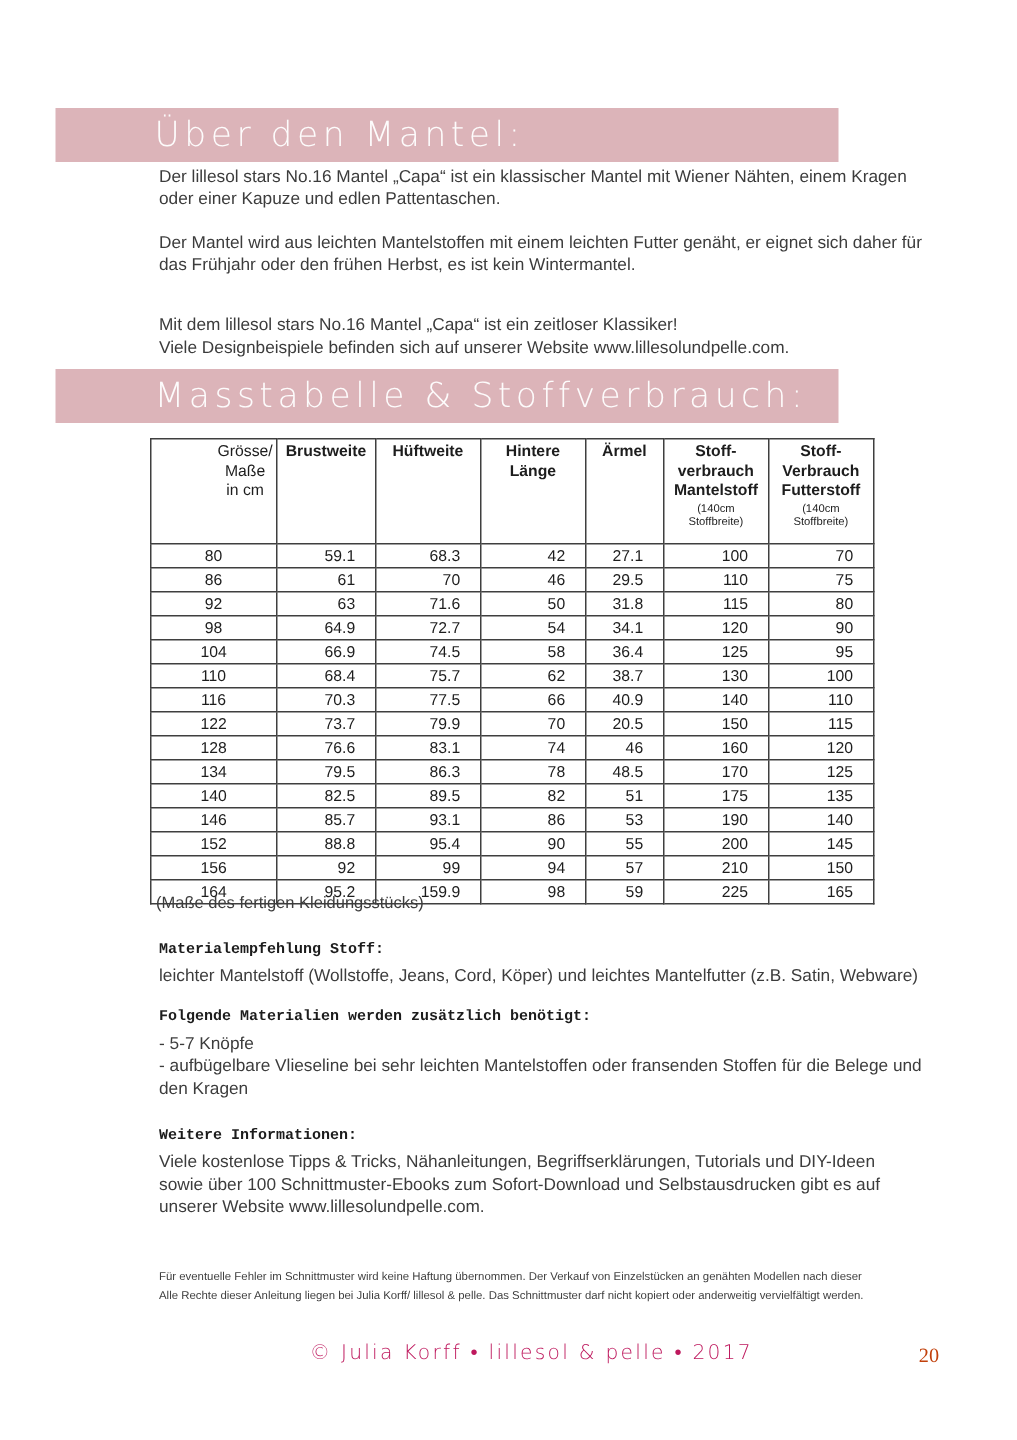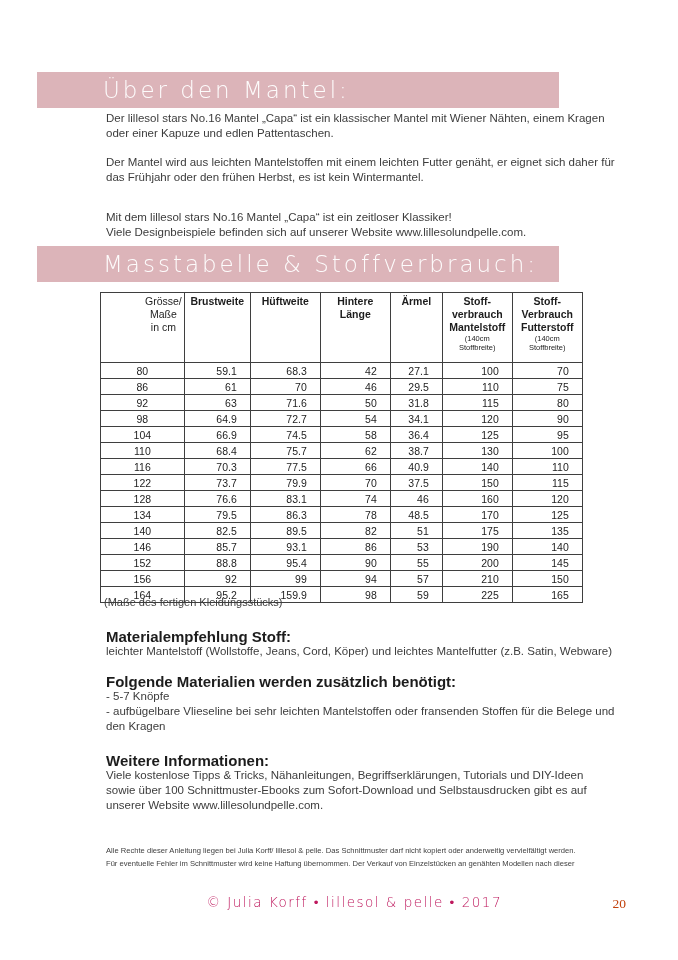--- a/index.html
+++ b/index.html
@@ -16,21 +16,21 @@
     font-family:"DejaVu Sans",sans-serif;font-weight:300;font-size:23px;
     color:#ffffff;letter-spacing:3px;opacity:.96;white-space:nowrap;
   }
   .banner.b1{top:72px}
   .banner.b2{top:246px}
   
   .para{position:absolute;left:78px;width:509px;font-size:11.5px;line-height:15px;margin:0;color:#3c3c3c;}
   .p1{top:111px}
   .p2{top:155px}
   .p3{top:210px}
-  .heading{position:absolute;left:78px;width:509px;font-size:15px;font-weight:bold;color:#1c1c1c;margin:0;}
+  .heading{position:absolute;left:78px;width:509px;font-size:10px;font-weight:bold;color:#1c1c1c;margin:0;font-family:Liberation Mono, monospace;}
   
   table.size-table{
     position:absolute;left:72px;top:292px;border-collapse:collapse;
     table-layout:fixed;color:#1d1d1d;
   }
   table.size-table,
   table.size-table th,
   table.size-table td{border:1px solid #3f3f3f;}
   table.size-table{border:1.5px solid #2a2a2a;}
   col.cg1,col.cg2{width:66px} col.cg3,col.cg4{width:70px}
@@ -190,21 +190,21 @@
           <td class="c-val">66</td>
           <td class="c-val">40.9</td>
           <td class="c-val">140</td>
           <td class="c-val">110</td>
         </tr>
         <tr>
           <td class="c-size">122</td>
           <td class="c-val">73.7</td>
           <td class="c-val">79.9</td>
           <td class="c-val">70</td>
-          <td class="c-val">37.5</td>
+          <td class="c-val">20.5</td>
           <td class="c-val">150</td>
           <td class="c-val">115</td>
         </tr>
         <tr>
           <td class="c-size">128</td>
           <td class="c-val">76.6</td>
           <td class="c-val">83.1</td>
           <td class="c-val">74</td>
           <td class="c-val">46</td>
           <td class="c-val">160</td>
@@ -275,20 +275,20 @@
   <p class="heading mat-h2">Folgende Materialien werden zusätzlich benötigt:</p>
   <div class="mat-list">
       <div>- 5-7 Knöpfe</div>
       <div>- aufbügelbare Vlieseline bei sehr leichten Mantelstoffen oder fransenden Stoffen für die Belege und den Kragen</div>
     </div>
 
   <p class="heading info-h">Weitere Informationen:</p>
   <p class="para info-t">Viele kostenlose Tipps &amp; Tricks, Nähanleitungen, Begriffserklärungen, Tutorials und DIY-Ideen sowie über 100 Schnittmuster-Ebooks zum Sofort-Download und Selbstausdrucken gibt es auf unserer Website www.lillesolundpelle.com.</p>
 
   <div class="legal">
+      <div>Für eventuelle Fehler im Schnittmuster wird keine Haftung übernommen. Der Verkauf von Einzelstücken an genähten Modellen nach dieser</div>
       <div>Alle Rechte dieser Anleitung liegen bei Julia Korff/ lillesol &amp; pelle. Das Schnittmuster darf nicht kopiert oder anderweitig vervielfältigt werden.</div>
-      <div>Für eventuelle Fehler im Schnittmuster wird keine Haftung übernommen. Der Verkauf von Einzelstücken an genähten Modellen nach dieser</div>
     </div>
 
   <div class="footer-credit">© Julia Korff • lillesol &amp; pelle • 2017</div>
   <div class="page-number">20</div>
 
 </div>
 
 </body></html>

